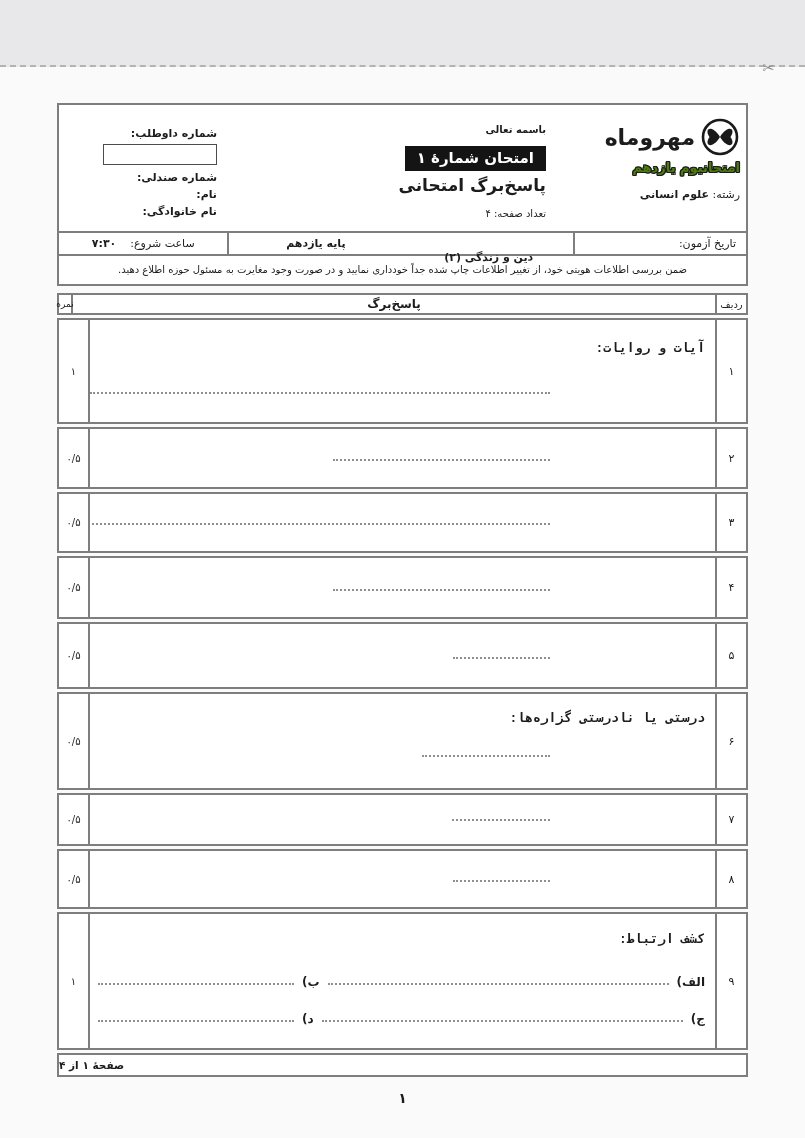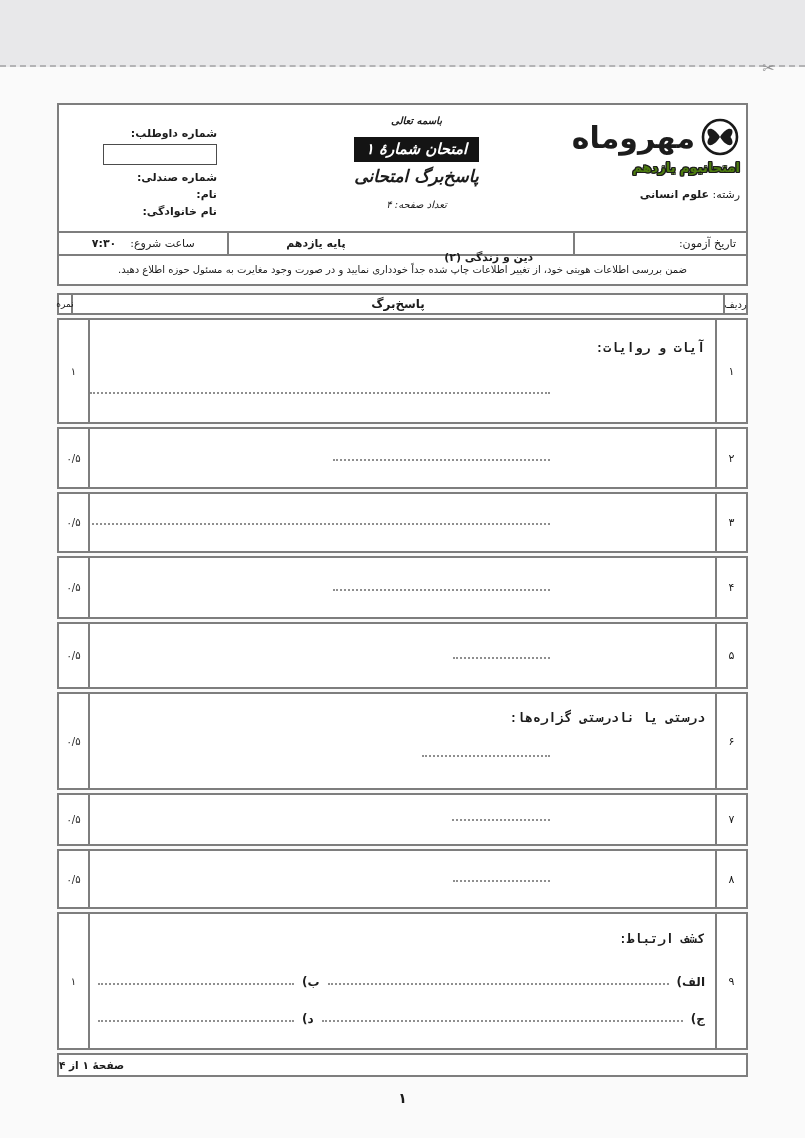--- a/index.html
+++ b/index.html
@@ -16,50 +16,50 @@
   
   .sheet { width:691px; margin:36px auto 0; }
   .box { border:2px solid #7e7e7e; background:#fff; }
   .sheet .box + .box { margin-top:3px; }
 
   
   .head-main { display:flex; height:126px; }
   .head-left { width:228px; direction:rtl; padding:22px 70px 0 0; }
   .field-label { font-size:11px; font-weight:bold; margin-bottom:4px; white-space:nowrap; }
   .candidate-box { width:114px; height:21px; border:1.5px solid #4c4c4c; background:#fff; margin:2px 0 6px; }
-  .head-center { flex:1; text-align:center; direction:rtl; padding-top:10px;font-style:italic; }
+  .head-center { flex:1; text-align:right; direction:rtl; padding-top:19px; }
   .bismillah { font-size:10px; font-weight:bold; }
   .badge { display:inline-block; background:#141414; color:#fff; font-size:15px; font-weight:bold; padding:3px 12px 4px; margin-top:11px; }
   .sheet-title { font-size:17px; font-weight:bold; margin-top:4px; }
   .page-count { font-size:10px; margin-top:13px; }
   .head-brand { width:200px; direction:rtl; text-align:right; padding:12px 6px 0 0; }
   .brand-row { display:flex; direction:rtl; align-items:center; gap:5px; }
   .logo-circle { width:40px; height:40px; flex:0 0 auto; }
-  .brand-name { font-size:30px; font-weight:bold; letter-spacing:-0.5px; }
+  .brand-name { font-size:22px; font-weight:bold; letter-spacing:-0.5px; }
   .brand-series { margin-top:3px; font-size:13px; font-weight:bold; color:#4d7c0f;
     text-shadow:-1px -1px 0 #1c1c1c,1px -1px 0 #1c1c1c,-1px 1px 0 #1c1c1c,1px 1px 0 #1c1c1c,0 -1.2px 0 #1c1c1c,0 1.2px 0 #1c1c1c,-1.2px 0 0 #1c1c1c,1.2px 0 0 #1c1c1c; }
   .brand-field { margin-top:13px; font-size:11px; padding-left:4px; }
   .brand-field b { font-weight:bold; }
 
   .info-row { display:flex; direction:rtl; height:25px; border-top:2px solid #7e7e7e; border-bottom:2px solid #7e7e7e; }
   .info-row > div { display:flex; align-items:center; justify-content:center; font-size:11px; }
   .info-row > div:not(:last-child) { border-left:2px solid #7e7e7e; }
   .ic-date { width:25.2%; justify-content:flex-start !important; padding-right:10px; }
   .ic-subject { width:24.8%; font-weight:bold;margin-top:24px; }
   .ic-grade { width:25.5%; font-weight:bold; }
   .ic-time { width:24.5%; gap:14px; }
   .ic-time b { font-weight:bold; }
   .notice { height:28px; line-height:27px; text-align:center; direction:rtl; font-size:10px; white-space:nowrap; }
 
   
   .table-head { display:flex; height:22px; margin-top:7px !important; }
   .table-head > div { display:flex; align-items:center; justify-content:center; }
   .th-score { width:14px; border-right:2px solid #7e7e7e; font-size:9px; }
   .th-body { flex:1; font-size:12px; font-weight:bold; }
-  .th-index { width:23px; border-left:2px solid #7e7e7e; font-size:10px; }
+  .th-index { width:31px; border-left:2px solid #7e7e7e; font-size:10px; }
 
   .arow { display:flex; }
   .arow .score { width:31px; border-right:2px solid #7e7e7e; display:flex; align-items:center; justify-content:center; font-size:10px; }
   .arow .content { flex:1; position:relative; direction:rtl; }
   .arow .idx { width:31px; border-left:2px solid #7e7e7e; display:flex; align-items:center; justify-content:center; font-size:11px; }
   .row-title { position:absolute; top:20px; right:10px; font-size:13px; font-weight:bold;font-family:Liberation Mono, monospace; }
   .dots { position:absolute; right:165px; height:0; border-bottom:2px dotted #8f8f8f; }
 
   .r1 { height:106px; } .r1 .dots { top:72px; width:460px; }
   .r2 { height:62px; }  .r2 .dots { top:30px; width:217px; }

